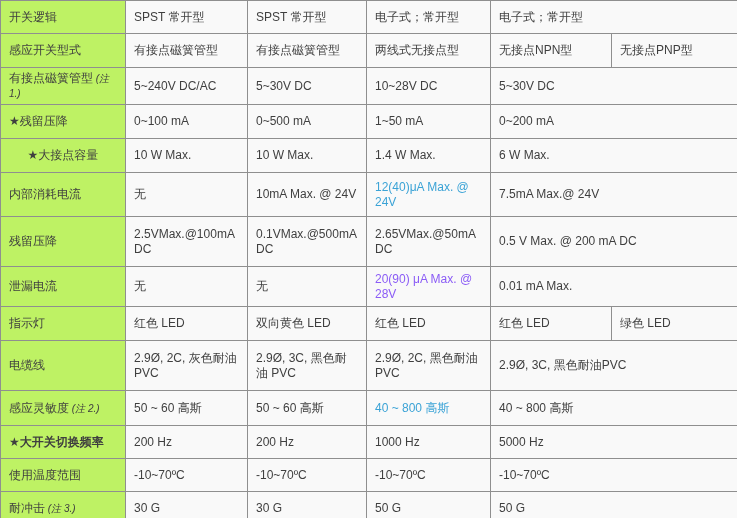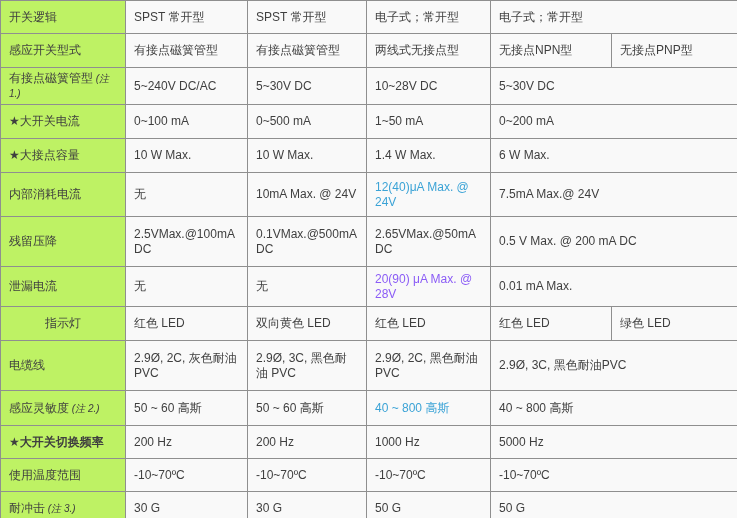--- a/index.html
+++ b/index.html
@@ -64,28 +64,28 @@
           <td>无接点PNP型</td>
         </tr>
         <tr>
           <td class="rowhdr" style="height: 27px;"><span>有接点磁簧管型</span><span class="note"> (注 1.)</span></td>
           <td>5~240V DC/AC</td>
           <td>5~30V DC</td>
           <td>10~28V DC</td>
           <td colspan="2">5~30V DC</td>
         </tr>
         <tr>
-          <td class="rowhdr" style="height: 27px;"><span>★大开关电流</span></td>
+          <td class="rowhdr" style="height: 27px;"><span>★残留压降</span></td>
           <td>0~100 mA</td>
           <td>0~500 mA</td>
           <td>1~50 mA</td>
           <td colspan="2">0~200 mA</td>
         </tr>
         <tr>
-          <td class="rowhdr" style="height: 27px;"><span>★大接点容量</span></td>
+          <td class="rowhdr" style="height: 27px; text-align: center;"><span>★大接点容量</span></td>
           <td>10 W Max.</td>
           <td>10 W Max.</td>
           <td>1.4 W Max.</td>
           <td colspan="2">6 W Max.</td>
         </tr>
         <tr>
           <td class="rowhdr" style="height: 37px;"><span>内部消耗电流</span></td>
           <td>无</td>
           <td>10mA Max. @ 24V</td>
           <td style="color: rgb(59, 163, 214);">12(40)μA Max. @ 24V</td>
@@ -99,21 +99,21 @@
           <td colspan="2">0.5 V Max. @ 200 mA DC</td>
         </tr>
         <tr>
           <td class="rowhdr" style="height: 33px;"><span>泄漏电流</span></td>
           <td>无</td>
           <td>无</td>
           <td style="color: #8b5cf6;">20(90) μA Max. @ 28V</td>
           <td colspan="2">0.01 mA Max.</td>
         </tr>
         <tr>
-          <td class="rowhdr" style="height: 27px; text-align: center;"><span>指示灯</span></td>
+          <td class="rowhdr" style="height: 27px;"><span>指示灯</span></td>
           <td>红色 LED</td>
           <td>双向黄色 LED</td>
           <td>红色 LED</td>
           <td>红色 LED</td>
           <td>绿色 LED</td>
         </tr>
         <tr>
           <td class="rowhdr" style="height: 43px;"><span>电缆线</span></td>
           <td>2.9Ø, 2C, 灰色耐油 PVC</td>
           <td>2.9Ø, 3C, 黑色耐油 PVC</td>

